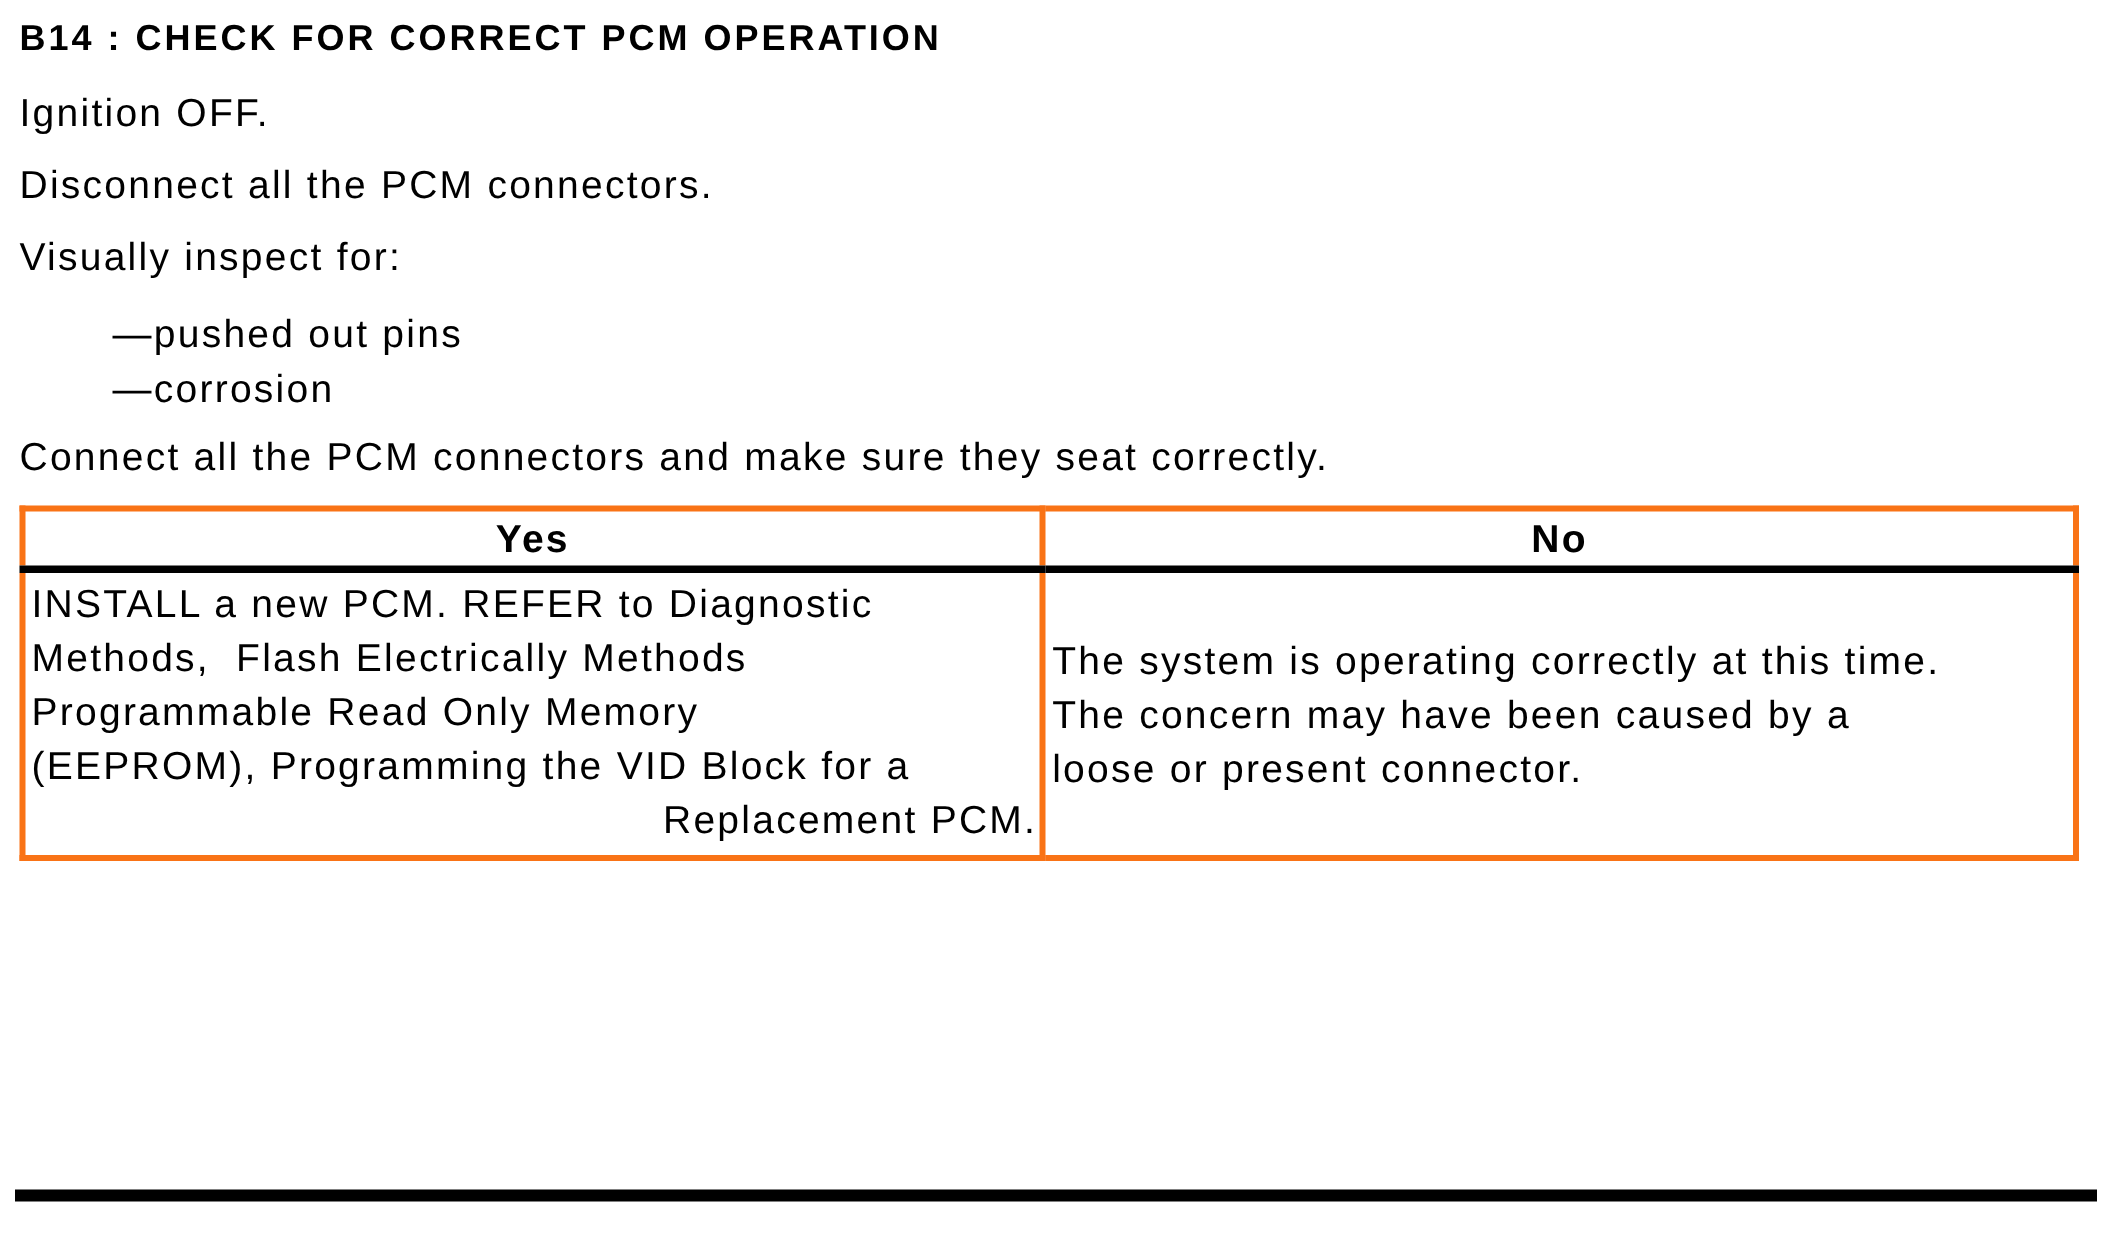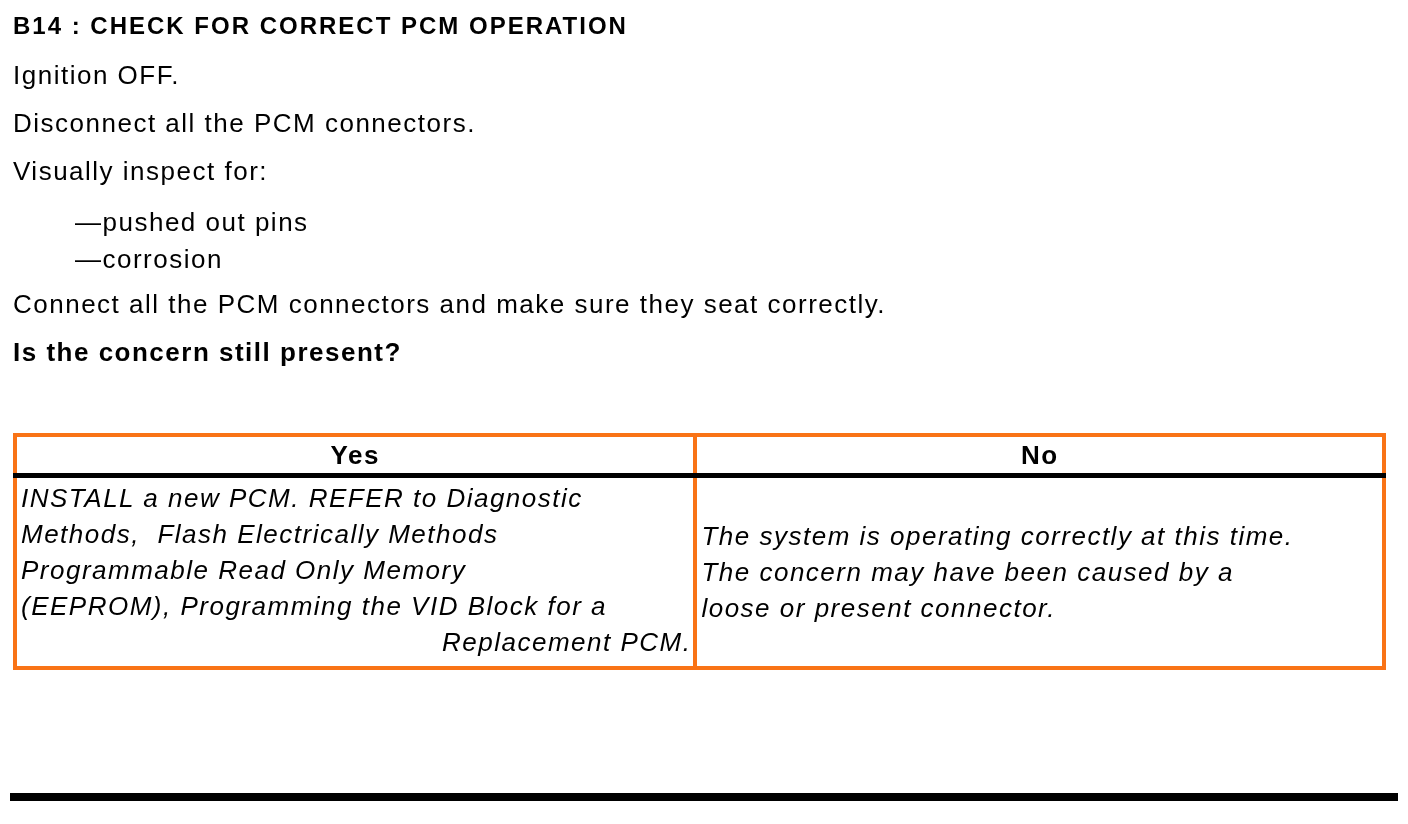--- a/index.html
+++ b/index.html
@@ -73,21 +73,20 @@
   }
   td.action-cell .cell-inner {
     padding: 2px 2px 2px 4px;
   }
   td.no-cell {
     vertical-align: middle;
   }
   .cell-line {
     line-height: 36px;
     white-space: pre-wrap;
-    font-style: italic;
   }
   .cell-line.centered {
     text-align: right;
   }
   .bottom-rule {
     position: absolute;
     left: 10px;
     right: 10px;
     top: 793px;
     height: 8px;
@@ -100,21 +99,20 @@
 <div class="page">
 
   <h1 class="heading">B14 : CHECK FOR CORRECT PCM OPERATION</h1>
 
   <p class="step">Ignition OFF.</p>
   <p class="step">Disconnect all the PCM connectors.</p>
   <p class="step">Visually inspect for:</p>
   <p class="step sub">—pushed out pins</p>
   <p class="step sub sub-last">—corrosion</p>
   <p class="step">Connect all the PCM connectors and make sure they seat correctly.</p>
-  <p class="step question">Is the concern still present?</p>
 
   <table class="results">
     <thead>
       <tr>
         <th class="col-yes">Yes</th>
         <th class="col-no">No</th>
       </tr>
     </thead>
     <tbody>
       <tr>

